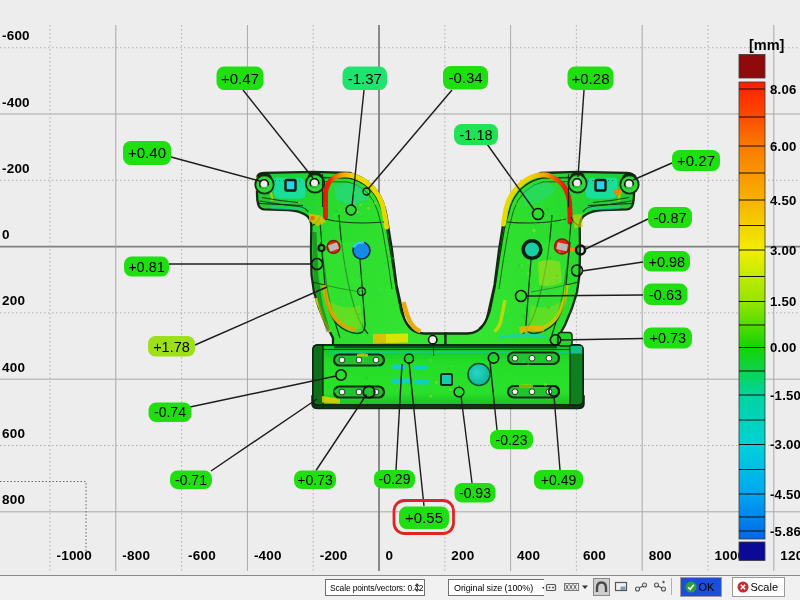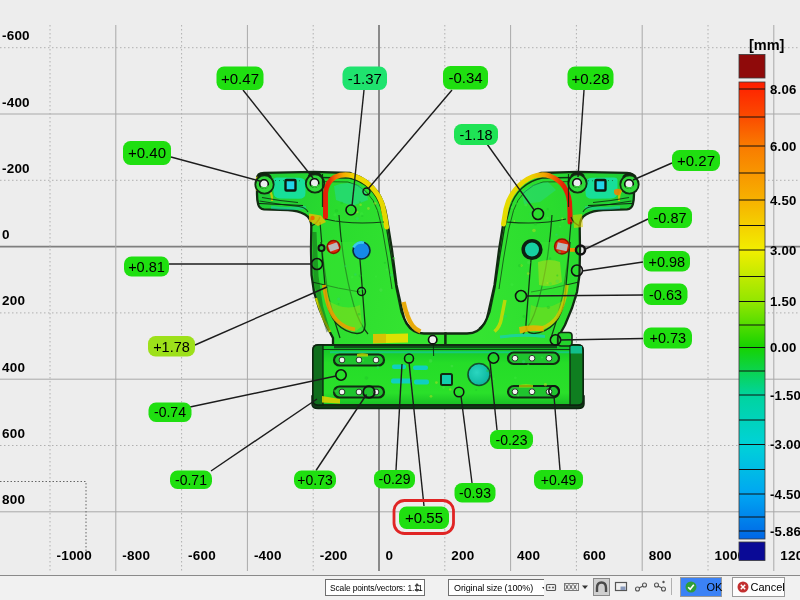--- a/index.html
+++ b/index.html
@@ -446,21 +446,21 @@
     <text x="770" y="352.2">0.00</text>
     <text x="770" y="399.7">-1.50</text>
     <text x="770" y="449.2">-3.00</text>
     <text x="770" y="498.7">-4.50</text>
     <text x="770" y="535.7">-5.86</text>
     </g>
     <text x="749" y="49.5" font-size="14.5" fill="#000" font-weight="600">[mm]</text>
   </g>
 </svg>
 <div class="tb" style="left:0;top:575px;width:800px;height:25px;background:#f1f1f1;border-top:1px solid #8a8a8a;"></div>
-<div class="tb" style="left:325px;top:578.5px;width:100px;height:17px;background:#fff;border:1px solid #707070;font-size:8.4px;letter-spacing:-0.1px;line-height:16px;white-space:nowrap;box-sizing:border-box;"><span style="margin-left:4px;">Scale points/vectors: 1.11</span><svg width="11" height="15" style="position:absolute;right:1px;top:0px;">
+<div class="tb" style="left:325px;top:578.5px;width:100px;height:17px;background:#fff;border:1px solid #707070;font-size:8.4px;letter-spacing:-0.1px;line-height:16px;white-space:nowrap;box-sizing:border-box;"><span style="margin-left:4px;">Scale points/vectors: 0.42</span><svg width="11" height="15" style="position:absolute;right:1px;top:0px;">
         <path d="M 2.5,6 L 5,3 L 7.5,6 Z" fill="#444"></path>
         <path d="M 2.5,9 L 5,12 L 7.5,9 Z" fill="#444"></path>
       </svg></div>
 <div class="tb" style="left:448px;top:578.5px;width:107px;height:17px;background:#fff;border:1px solid #707070;font-size:9px;letter-spacing:-0.1px;line-height:16px;white-space:nowrap;box-sizing:border-box;"><span style="margin-left:5px;">Original size (100%)</span><svg width="9" height="8" style="position:absolute;right:4px;top:5px;">
         <path d="M 1,2 L 4.5,6 L 8,2 Z" fill="#333"></path>
       </svg></div>
 <div class="tb" style="left:544px;top:577.5px;width:15px;height:18px;background:#f1f1f1;border:1px solid #f1f1f1;box-sizing:border-box;"><svg width="13" height="16">
         <rect x="1.5" y="5.5" width="9" height="6" rx="1" fill="none" stroke="#555" stroke-width="1.2"></rect>
         <circle cx="4.5" cy="8.5" r="1" fill="#555"></circle>
         <circle cx="8" cy="8.5" r="1" fill="#555"></circle>
@@ -482,21 +482,21 @@
         <circle cx="10.5" cy="6" r="2" fill="none" stroke="#555" stroke-width="1.1"></circle>
         <path d="M 5,9 L 9,7" stroke="#555" stroke-width="1.1"></path>
       </svg></div>
 <div class="tb" style="left:652px;top:577.5px;width:16px;height:18px;background:#f1f1f1;border:1px solid #f1f1f1;box-sizing:border-box;"><svg width="14" height="16">
         <circle cx="3.5" cy="6" r="2" fill="none" stroke="#555" stroke-width="1.1"></circle>
         <circle cx="10.5" cy="10" r="2" fill="none" stroke="#555" stroke-width="1.1"></circle>
         <path d="M 5,7 L 9,9" stroke="#555" stroke-width="1.1"></path>
         <circle cx="10.5" cy="3" r="1.2" fill="#555"></circle>
       </svg></div>
 <div class="tb" style="left:671px;top:578px;width:1px;height:17px;background:#b0b0b0;"></div>
-<div class="tb" style="left:679.5px;top:577px;width:42px;height:19.5px;background:#3b82f6;border:1px solid #9a9a9a;font-size:11px;line-height:18px;box-sizing:border-box;padding-left:8px;"><svg width="12" height="12" style="position:absolute;left:4px;top:3px;">
+<div class="tb" style="left:679.5px;top:577px;width:42px;height:19.5px;background:#1d4ed8;border:1px solid #9a9a9a;font-size:11px;line-height:18px;box-sizing:border-box;"><svg width="12" height="12" style="position:absolute;left:4px;top:3px;">
         <circle cx="6" cy="6" r="5.5" fill="#2f9e38"></circle>
         <path d="M 3.2,6.2 L 5.2,8.2 L 8.8,3.8" stroke="#fff" stroke-width="1.6" fill="none"></path>
       </svg><span style="margin-left:18px;">OK</span></div>
 <div class="tb" style="left:731.5px;top:577px;width:53px;height:19.5px;background:#fdfdfd;border:1px solid #9a9a9a;font-size:11px;line-height:18px;box-sizing:border-box;"><svg width="12" height="12" style="position:absolute;left:4px;top:3px;">
         <circle cx="6" cy="6" r="5.5" fill="#c22f2f"></circle>
         <path d="M 3.8,3.8 L 8.2,8.2 M 8.2,3.8 L 3.8,8.2" stroke="#fff" stroke-width="1.5"></path>
-      </svg><span style="margin-left:18px;">Cancel</span></div>
+      </svg><span style="margin-left:18px;">Scale</span></div>
 </div>
 
 </body></html>

